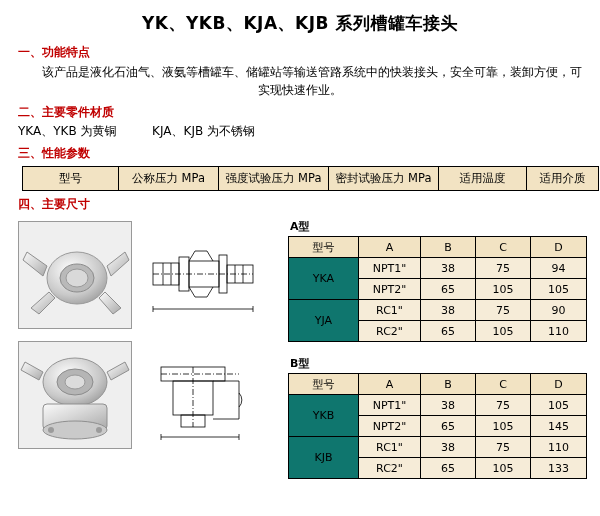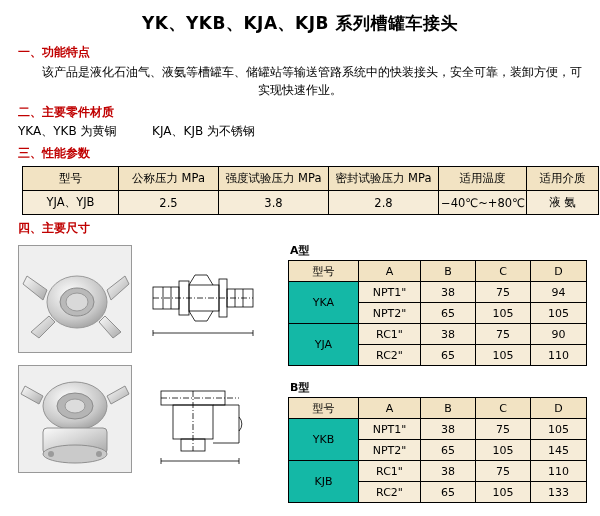--- a/index.html
+++ b/index.html
@@ -136,21 +136,21 @@
     padding: 0;
   }
   table.dim thead th {
     background: #f2e3c3;
     font-weight: normal;
   }
   table.dim td {
     background: #f6ecd8;
   }
   table.dim td.modelcell {
-    background: #14b8a6;
+    background: #0f766e;
   }
 </style>
 </head>
 <body>
 
 <div class="page">
 
   <div class="title">YK、YKB、KJA、KJB 系列槽罐车接头</div>
 
   <div class="section-head">一、功能特点</div>
@@ -178,28 +178,20 @@
       <tr>
         <th>型号</th>
         <th>公称压力 MPa</th>
         <th>强度试验压力 MPa</th>
         <th>密封试验压力 MPa</th>
         <th>适用温度</th>
         <th>适用介质</th>
       </tr>
     </thead>
     <tbody>
-      <tr>
-        <td>YJA、YJB</td>
-        <td>2.5</td>
-        <td>3.8</td>
-        <td>2.8</td>
-        <td>−40℃~+80℃</td>
-        <td>液 氨</td>
-      </tr>
     </tbody>
   </table>
 
   <div class="section-head">四、主要尺寸</div>
 
   <div class="dims-area">
 
     <div class="img-col">
 
       <div class="row-imgs">

